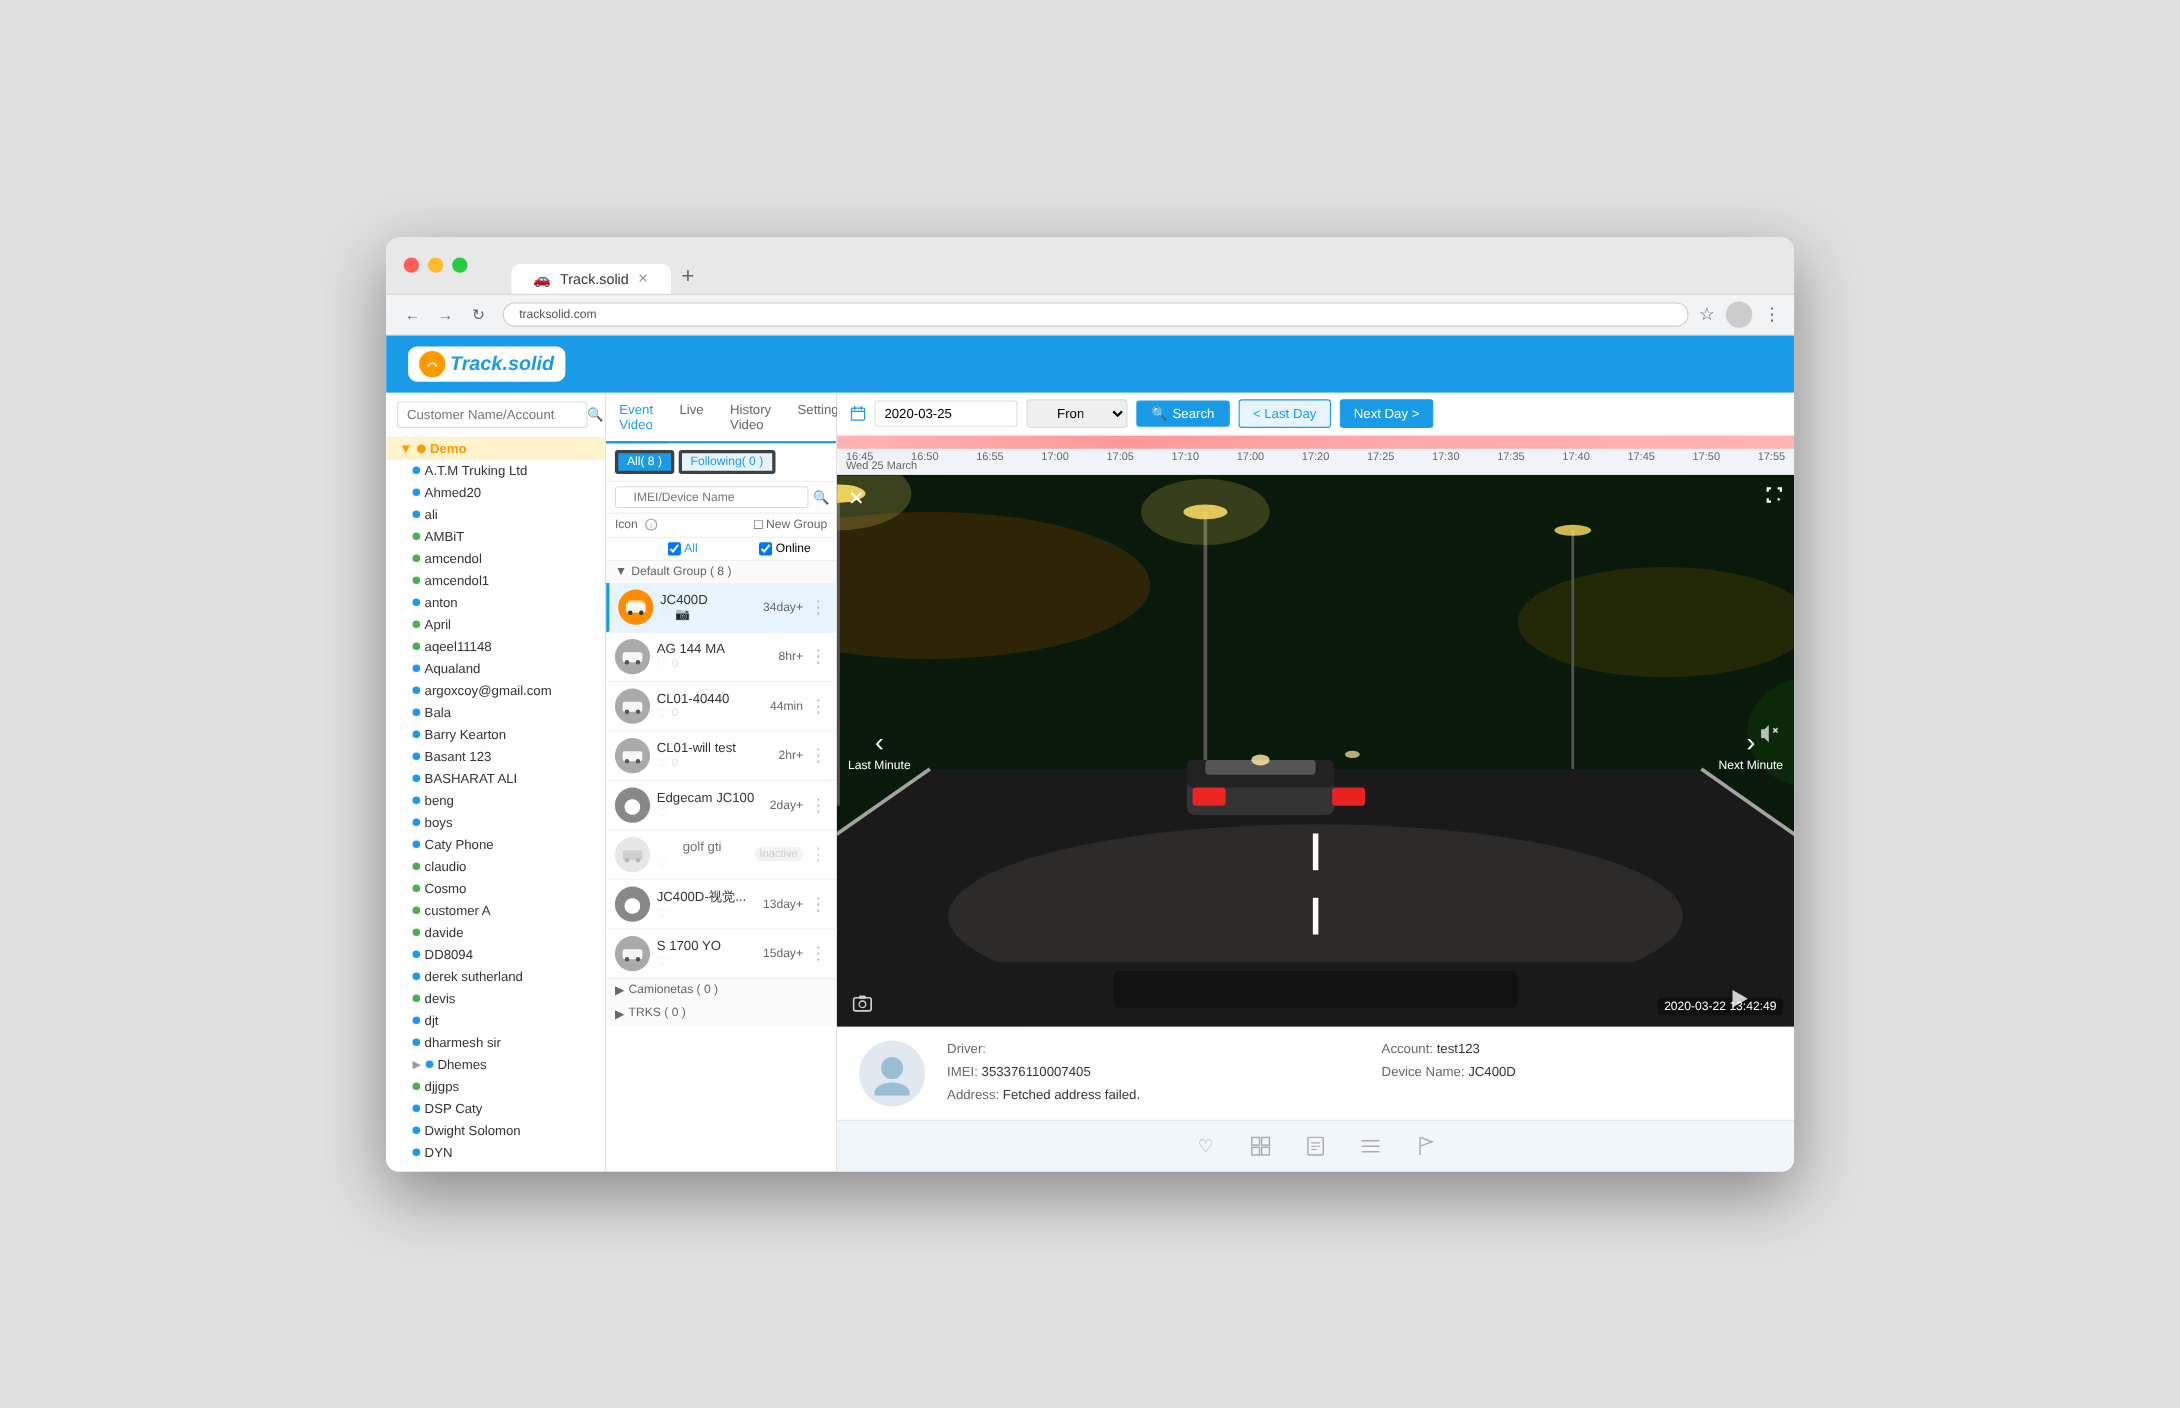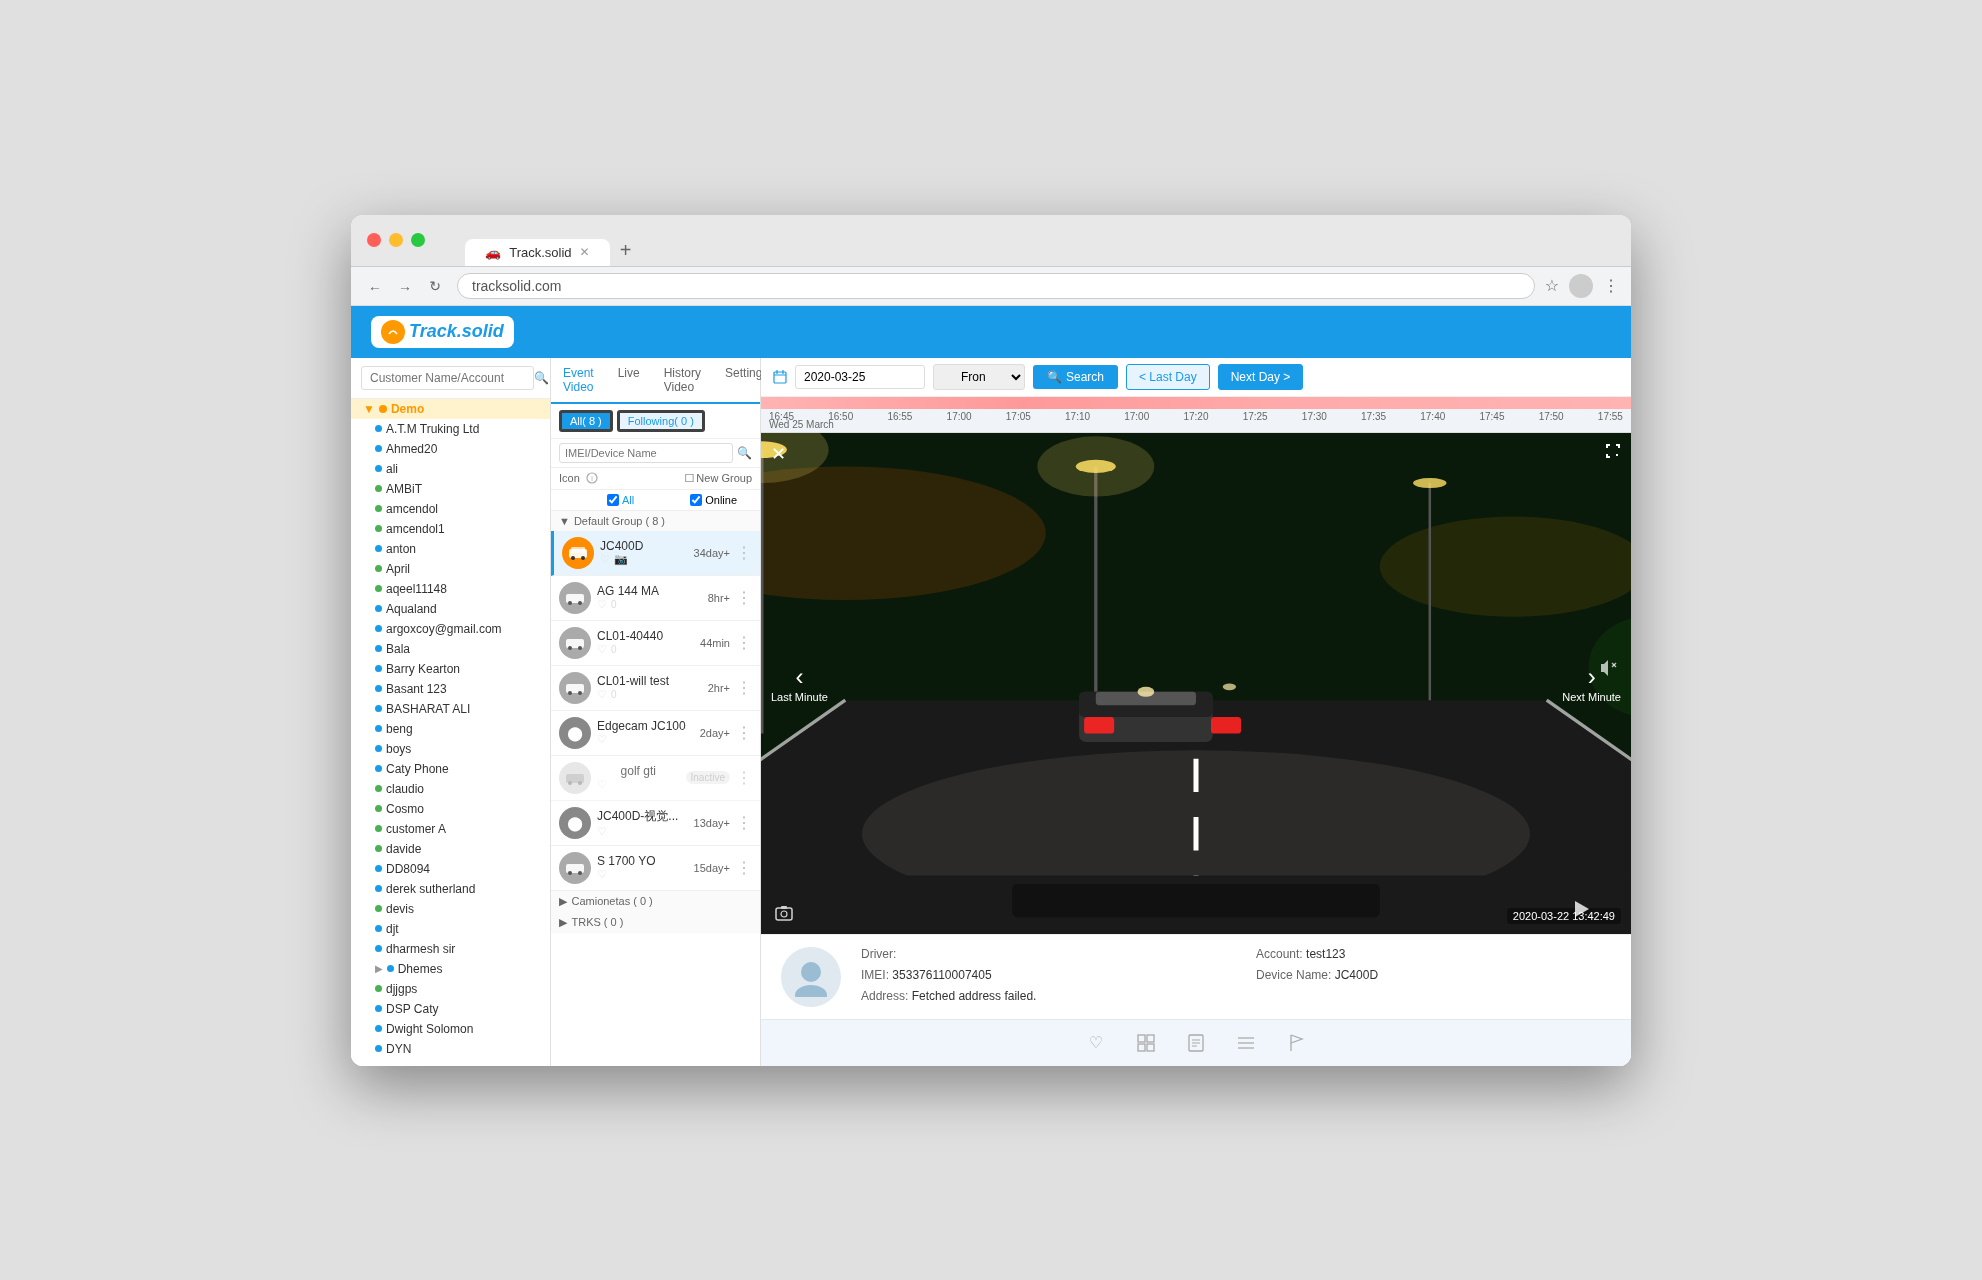--- a/index.html
+++ b/index.html
@@ -235,21 +235,21 @@
     .search-device-row {
       display: flex;
       align-items: center;
       padding: 4px 8px;
       border-bottom: 1px solid #eee;
     }
     .device-search {
       flex: 1;
       border: 1px solid #ddd;
       border-radius: 3px;
-      padding: 3px 5px;
+      padding: 3px 16px;
       font-size: 11px;
       outline: none;
     }
 
     .icon-row {
       display: flex;
       align-items: center;
       padding: 4px 8px;
       font-size: 11px;
       color: #666;
@@ -566,21 +566,21 @@
     </div>
   </div>
 
   <div class="browser-bar">
     <div class="nav-buttons">
       <div class="nav-btn">←</div>
       <div class="nav-btn">→</div>
       <div class="nav-btn">↻</div>
     </div>
     <div class="address-bar">
-      <span style="font-size:14px; color:#555;">tracksolid.com</span>
+      <span style="font-size:11px; color:#555;">tracksolid.com</span>
     </div>
     <div class="browser-actions">
       <span style="cursor:pointer;">☆</span>
       <div style="width:24px;height:24px;border-radius:50%;background:#ccc;"></div>
       <span style="cursor:pointer;">⋮</span>
     </div>
   </div>
 
   <div class="app-container">
 

